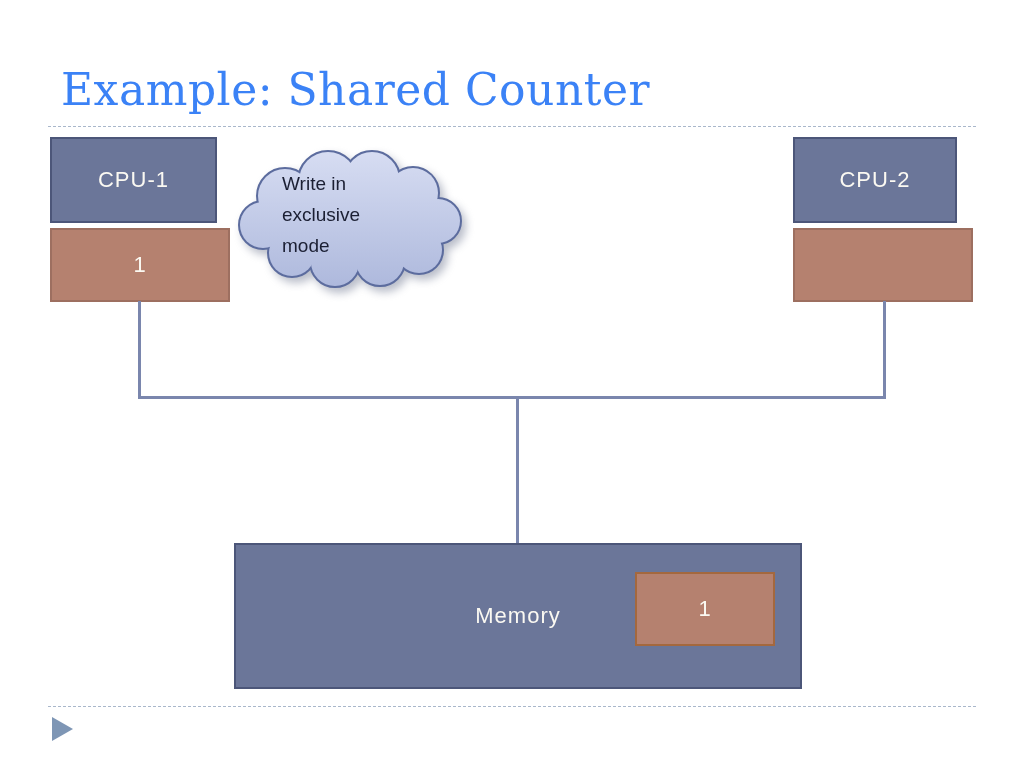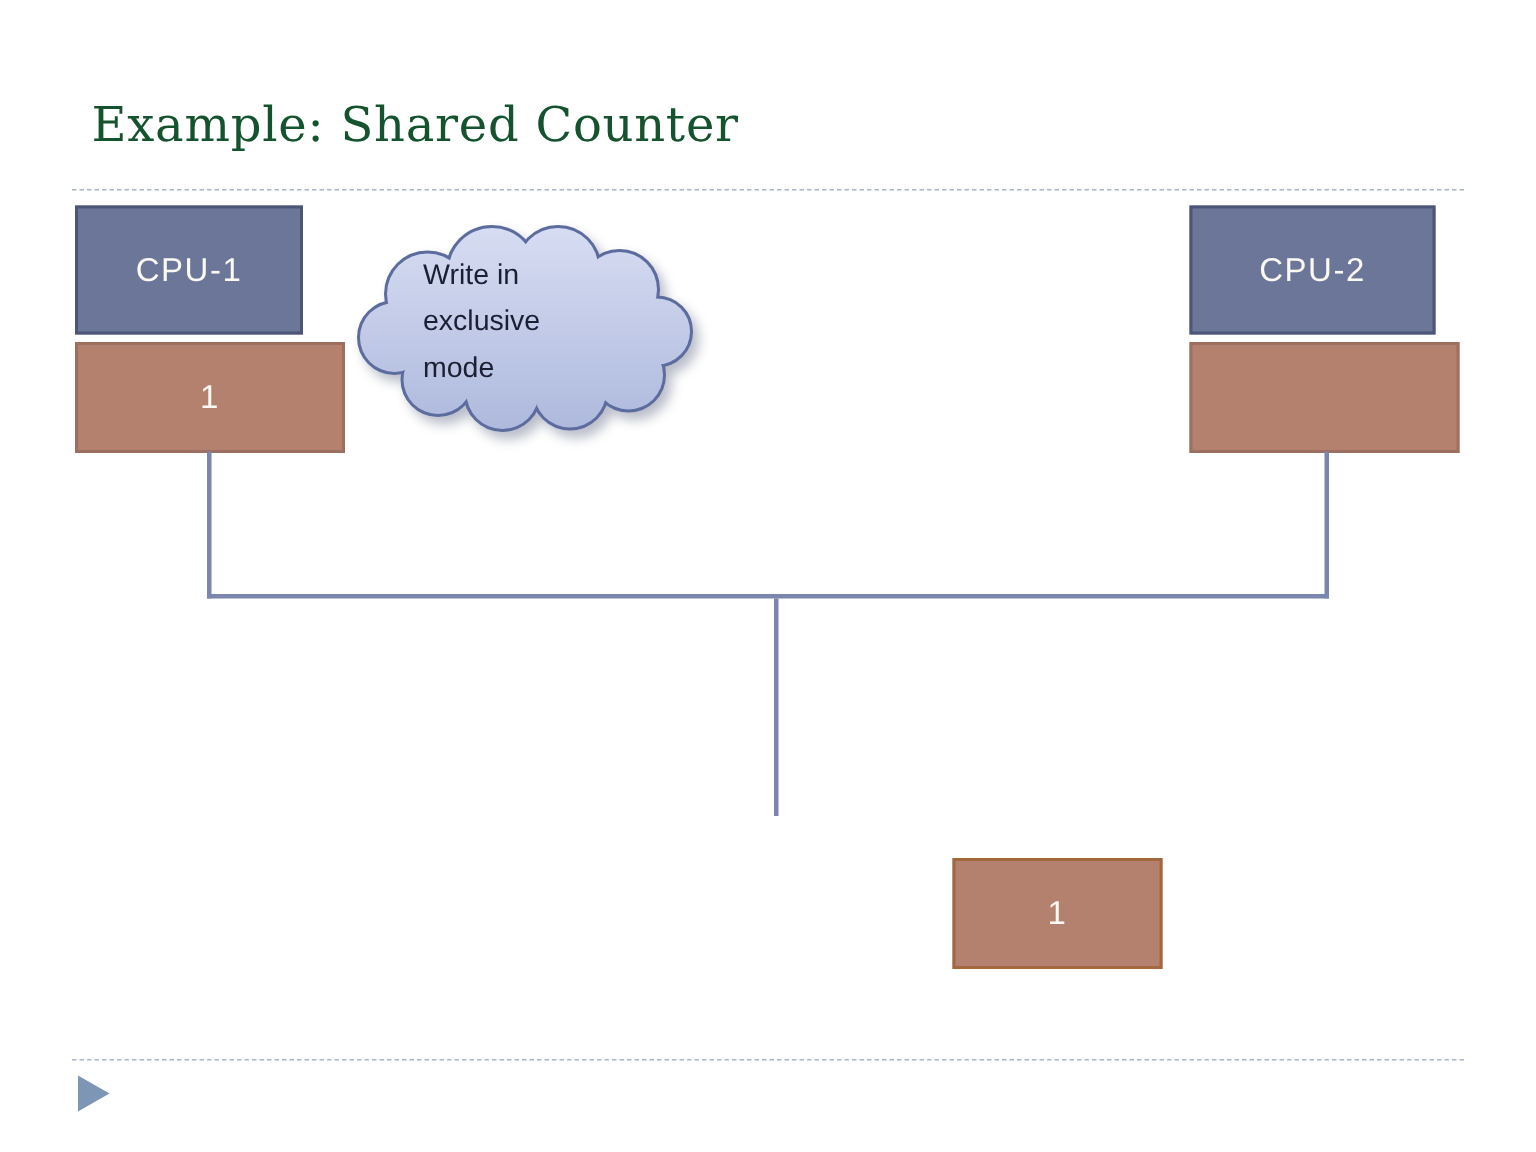--- a/index.html
+++ b/index.html
@@ -3,37 +3,37 @@
 <meta charset="utf-8">
 <style>
   html,body { margin:0; padding:0; background:#ffffff; }
   .slide {
     position:relative; width:1024px; height:768px; background:#ffffff;
     overflow:hidden; font-family:"Liberation Sans", sans-serif;
   }
   .title {
     position:absolute; left:61px; top:64px; margin:0;
     font-family:"DejaVu Serif", "Liberation Serif", serif;
-    font-size:32px; font-weight:400; letter-spacing:0.5px;
-    color:#14532d; white-space:nowrap;
+    font-size:44px; font-weight:400; letter-spacing:0.5px;
+    color:#3b82f6; white-space:nowrap;
   }
   .sep {
     position:absolute; left:48px; width:928px; height:0;
     border-top:1px dashed #A9B7CB;
   }
   .sep.top { top:126px; }
   .sep.bottom { top:706px; }
   .box {
     position:absolute; box-sizing:border-box;
     display:flex; align-items:center; justify-content:center;
     color:#FBF9F2; font-size:22px; letter-spacing:1px;
   }
   .blue  { background:#6B7699; border:2px solid #4C5679; }
   .brown { background:#B5816F; border:2px solid #9D6F60; }
-  .cpu1   { left:50px;  top:137px; width:152px; height:86px; }
+  .cpu1   { left:50px;  top:137px; width:167px; height:86px; }
   .val1   { left:50px;  top:228px; width:180px; height:74px; }
   .cpu2   { left:793px; top:137px; width:164px; height:86px; }
   .val2   { left:793px; top:228px; width:180px; height:74px; }
   .memory { left:234px; top:543px; width:568px; height:146px; }
   .memval { left:635px; top:572px; width:140px; height:74px; border-color:#A4683E; }
   .conn { position:absolute; background:#7A86AD; }
   .c-left  { left:138px; top:301px; width:3px;   height:98px; }
   .c-right { left:883px; top:301px; width:3px;   height:98px; }
   .c-h     { left:138px; top:396px; width:748px; height:3px;  }
   .c-mid   { left:516px; top:399px; width:3px;   height:145px;}
@@ -108,20 +108,23 @@
       <ellipse cx="117" cy="75" rx="80" ry="45"></ellipse>
     </g>
   </svg>
   <div class="cloud-text">Write in exclusive mode</div>
 
   <div class="conn c-left"></div>
   <div class="conn c-right"></div>
   <div class="conn c-h"></div>
   <div class="conn c-mid"></div>
 
+  <div class="box blue memory">
+    <span>Memory</span>
+  </div>
   <div class="box brown memval">
     <span>1</span>
   </div>
 
   <div class="sep bottom"></div>
   <div class="footer-triangle"></div>
 
 </div>
 
 </body></html>

